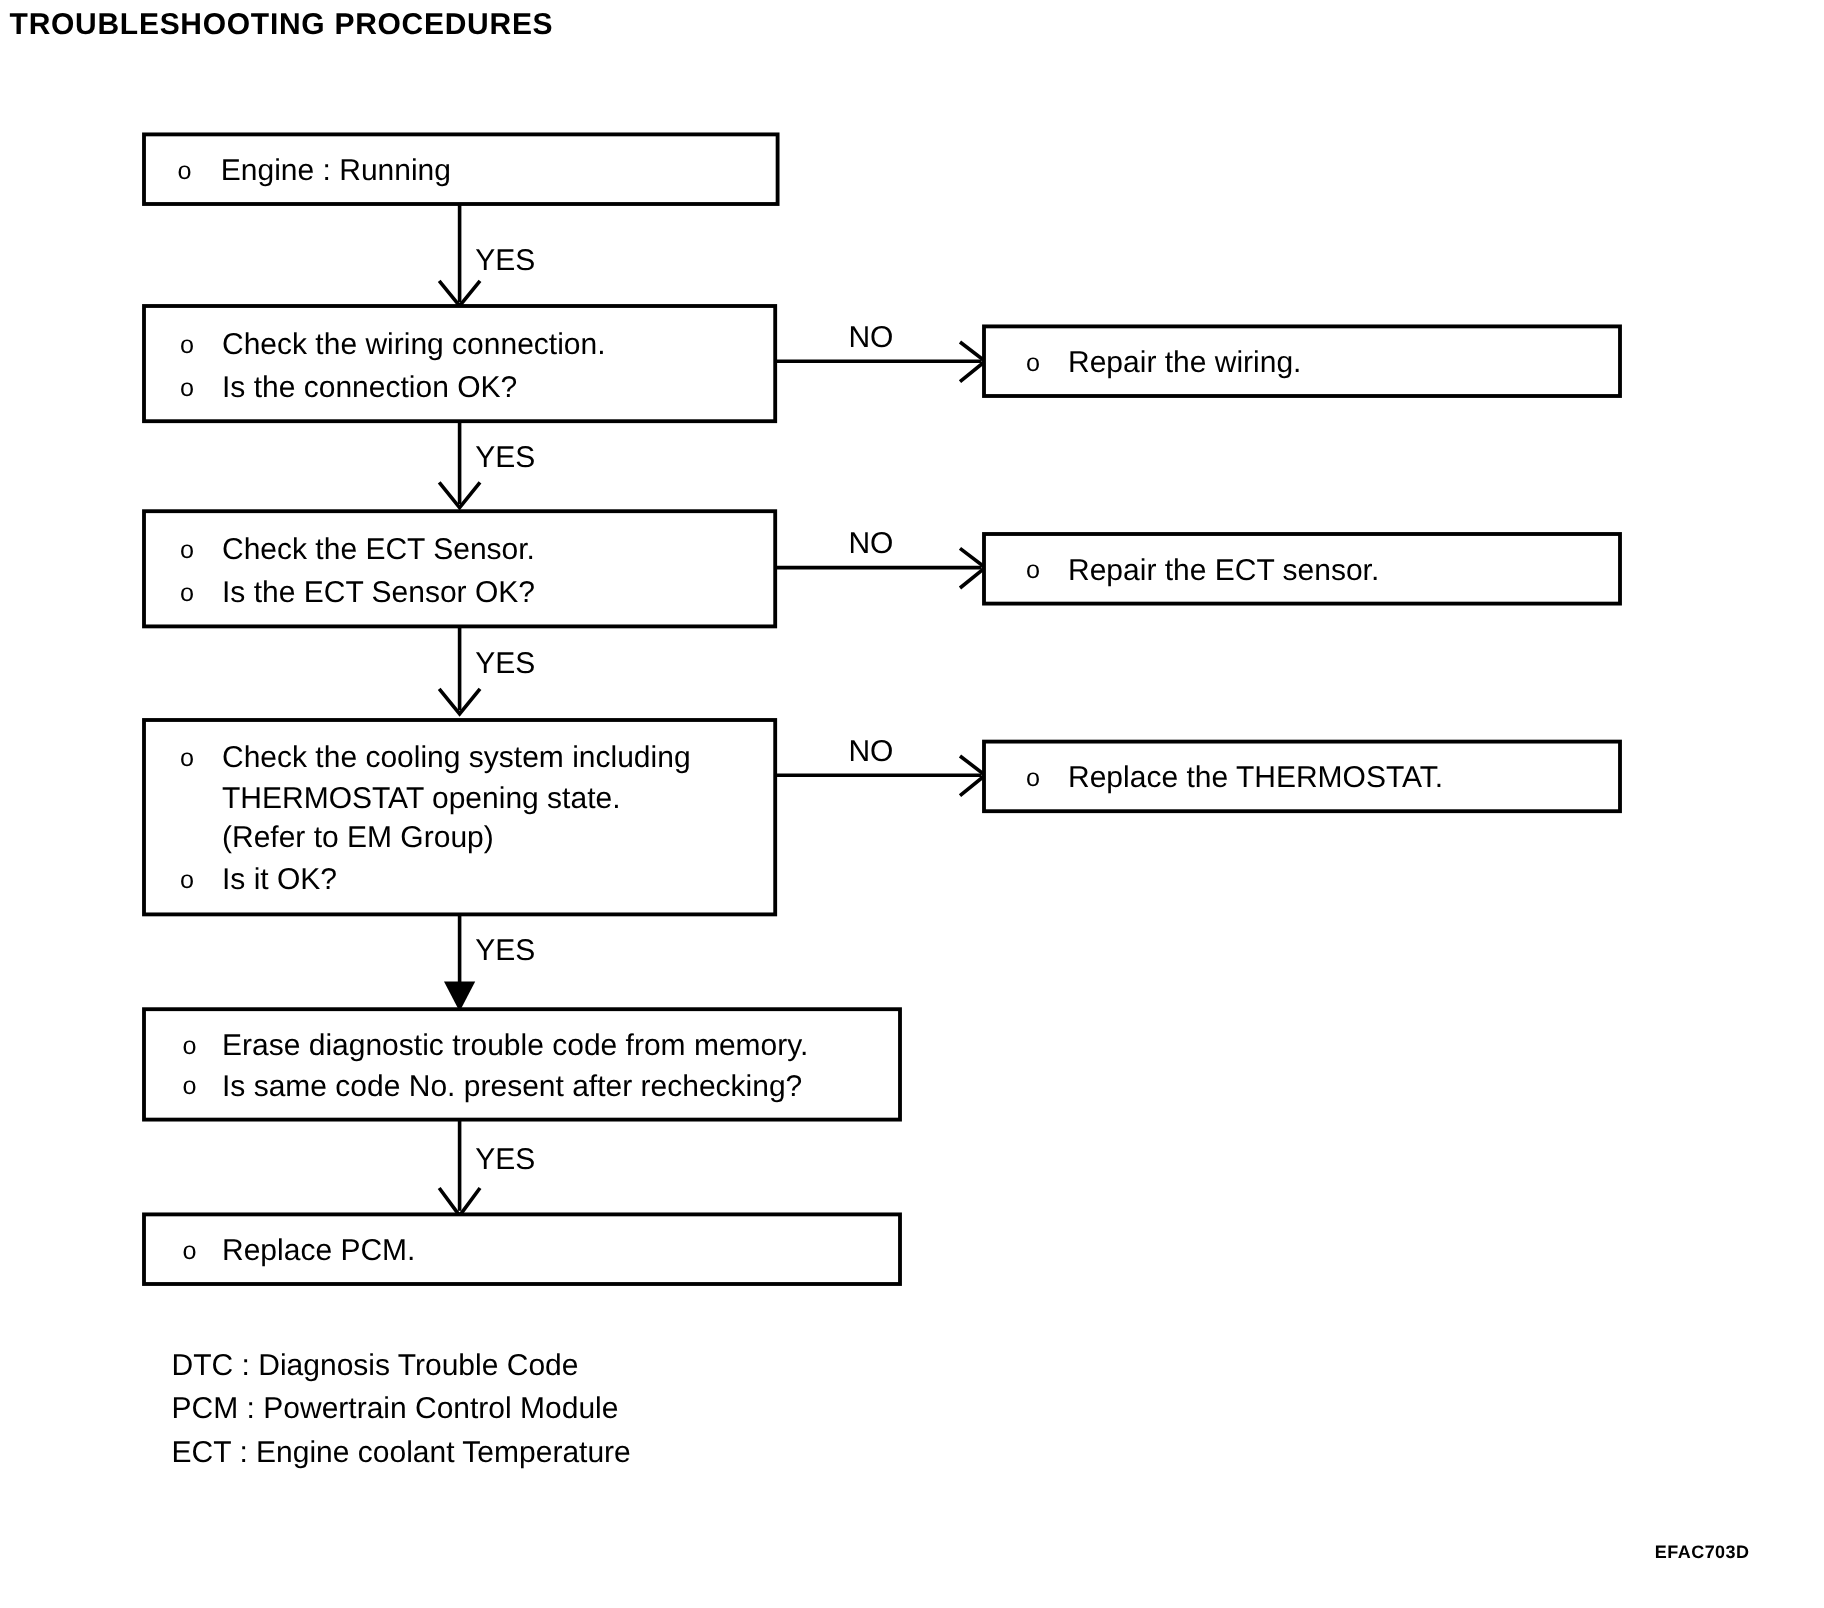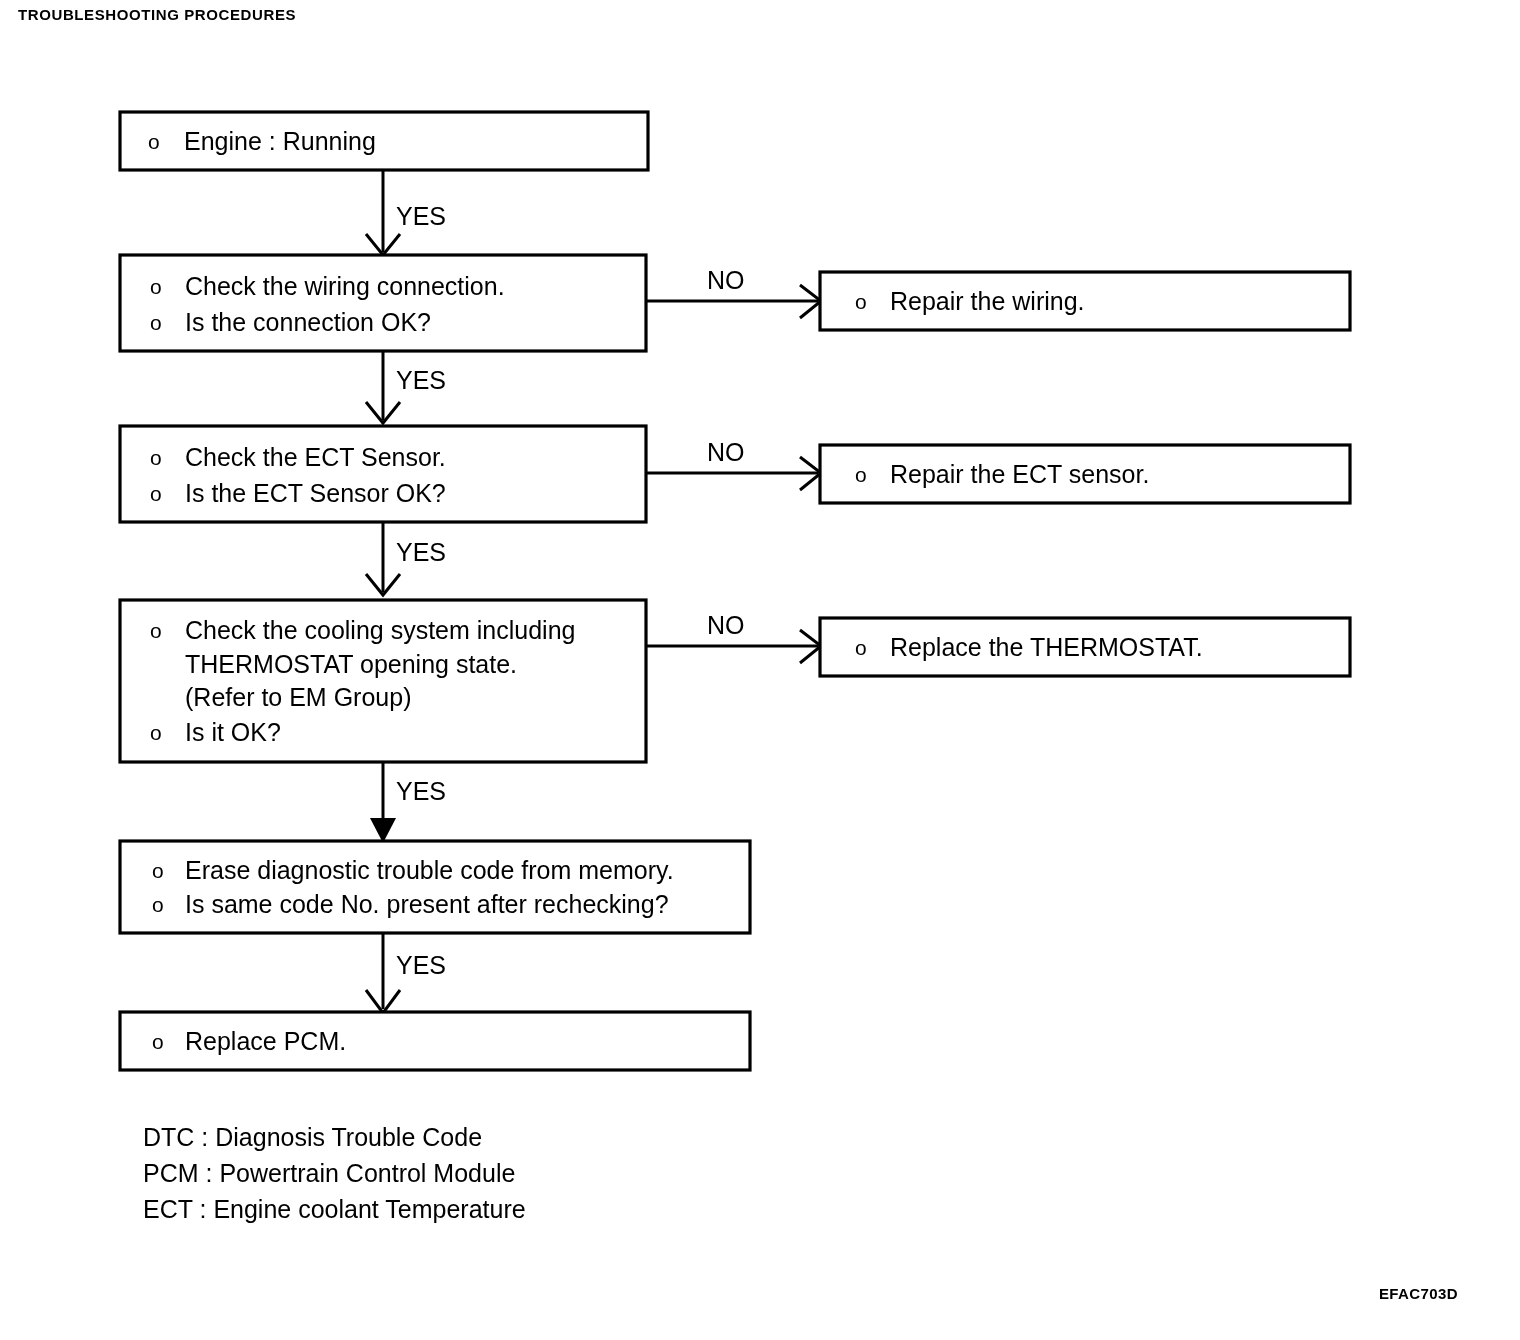--- a/index.html
+++ b/index.html
@@ -10,23 +10,23 @@
   body {
     width: 1520px;
     height: 1340px;
     position: relative;
     font-family: "Liberation Sans", sans-serif;
     color: #000000;
     overflow: hidden;
   }
   #page-title {
     position: absolute;
-    left: 18px;
+    left: 8px;
     top: 6px;
-    font-size: 15px;
+    font-size: 25px;
     font-weight: bold;
     letter-spacing: 0.6px;
     white-space: nowrap;
   }
   #flow-svg {
     position: absolute;
     left: 0;
     top: 0;
   }
   .fc-box-rect {

